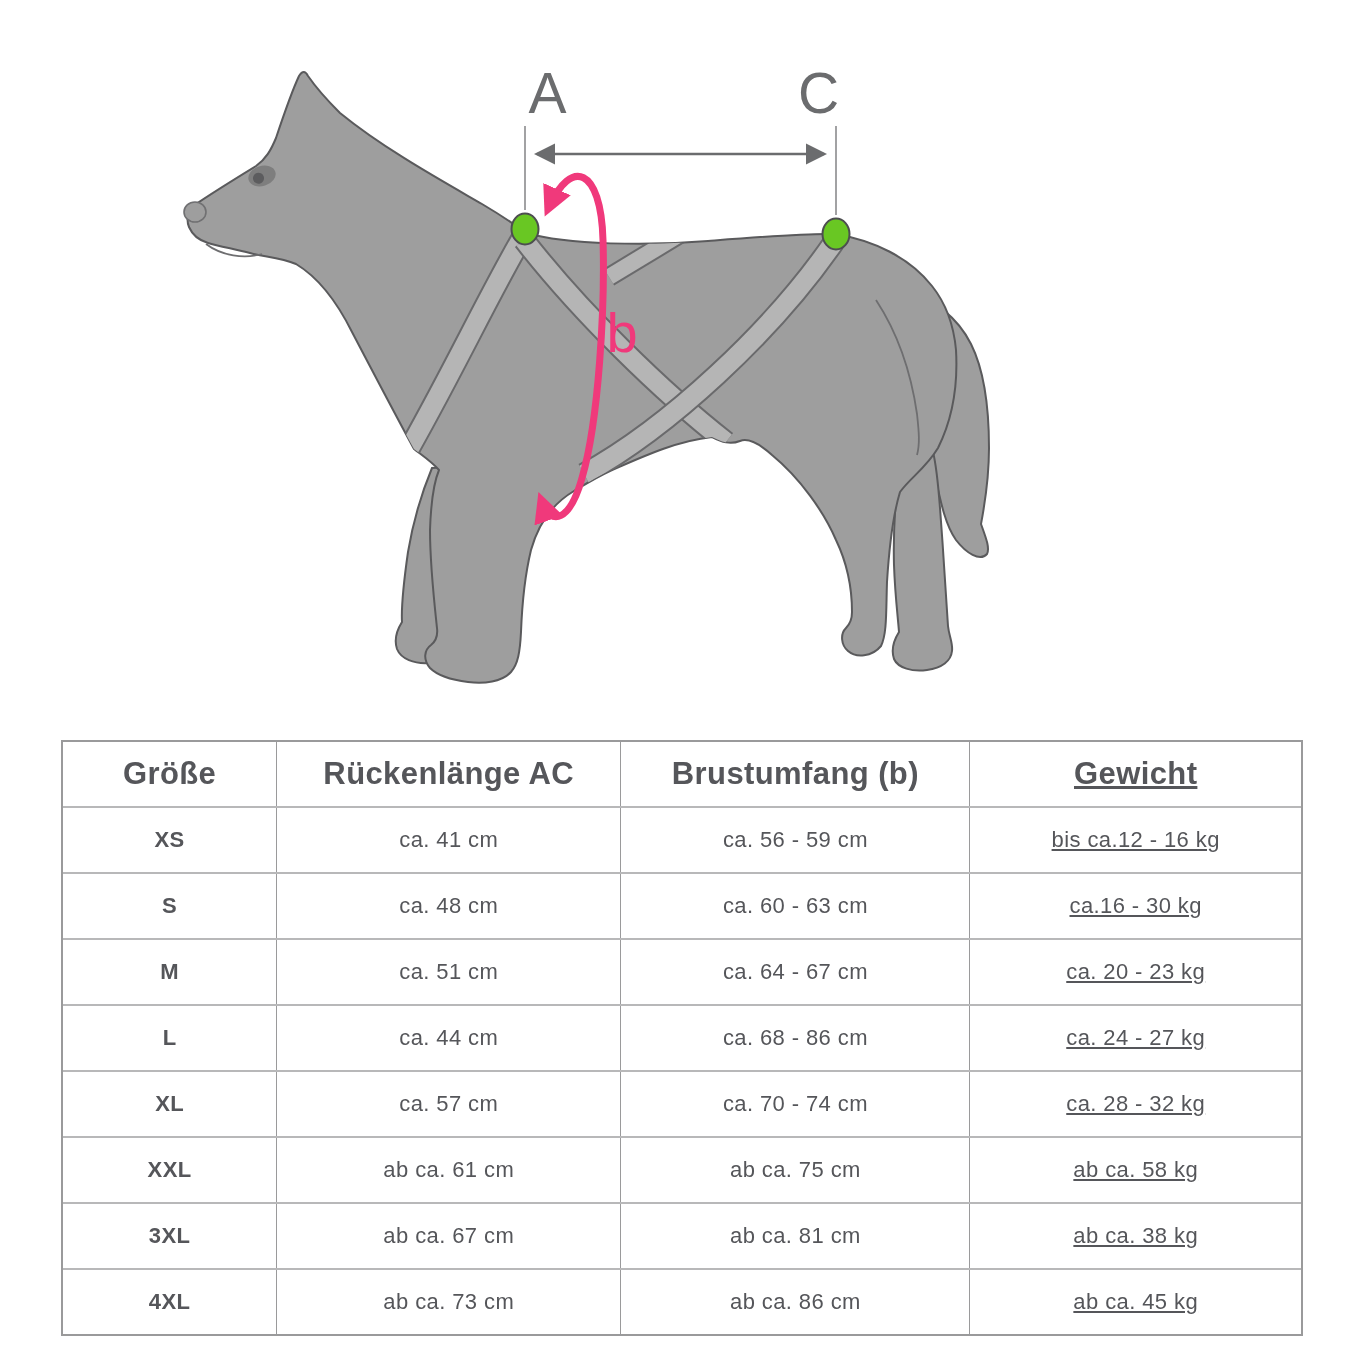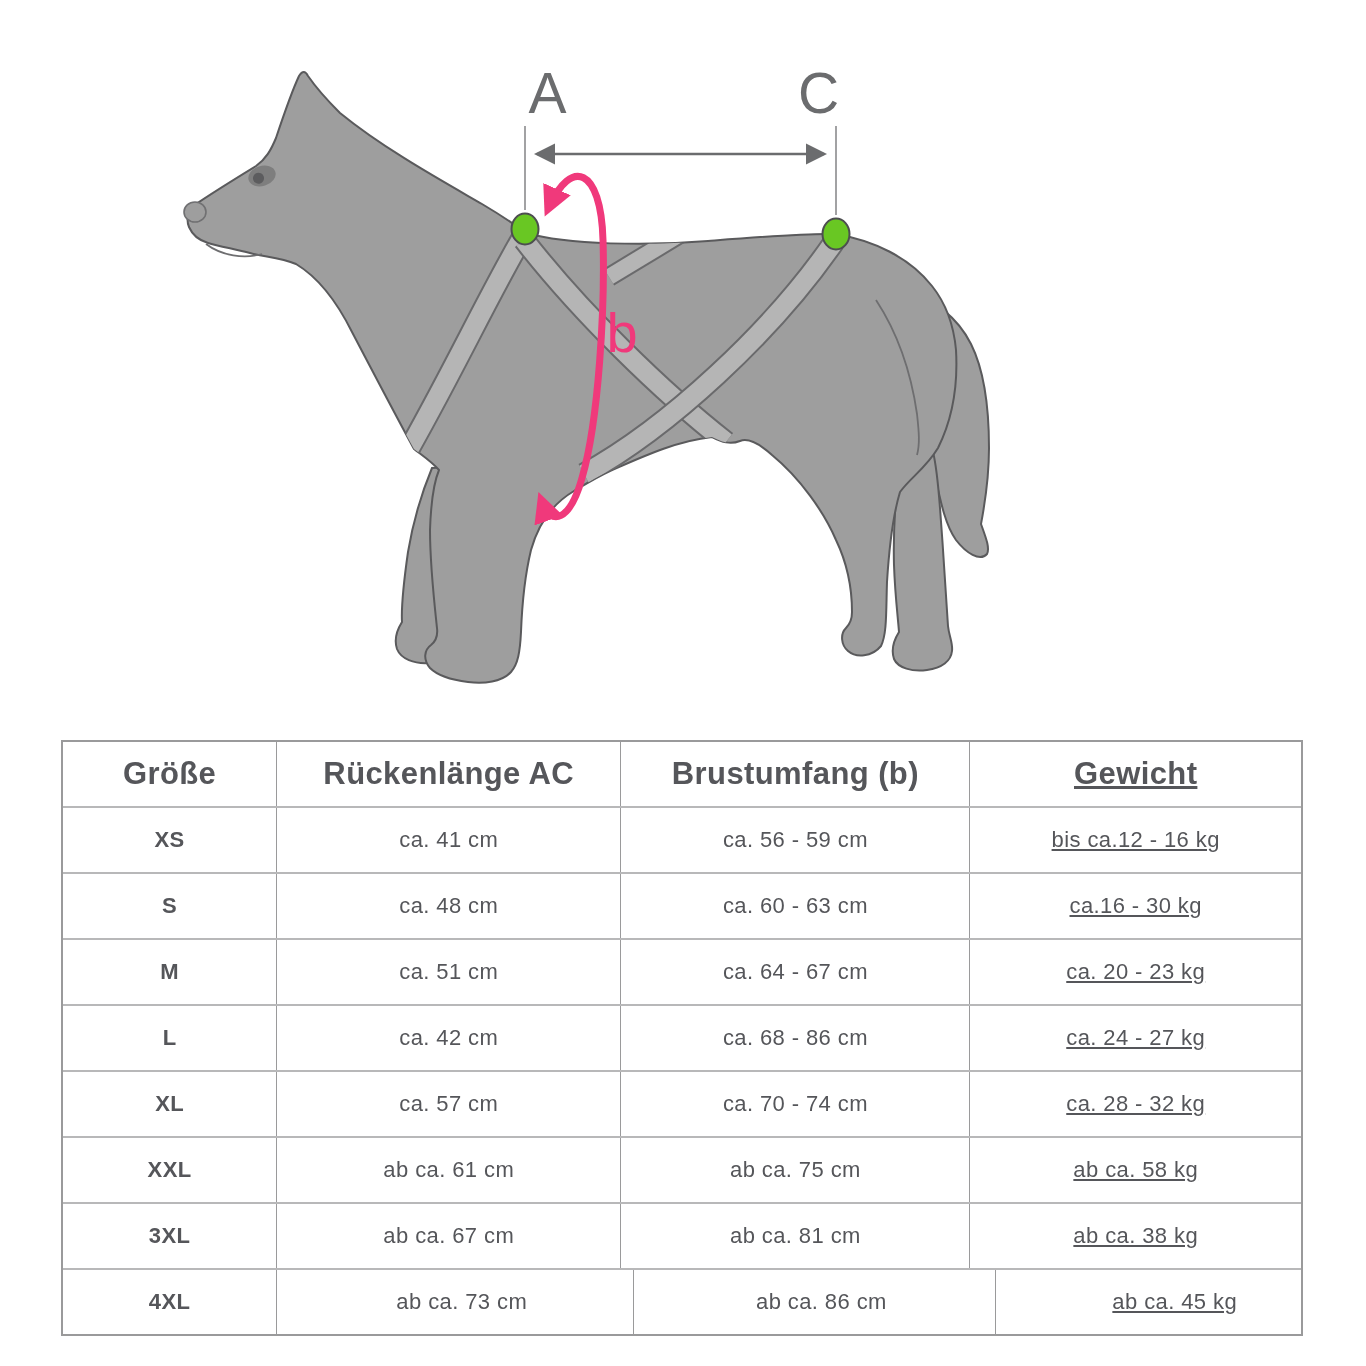--- a/index.html
+++ b/index.html
@@ -11,21 +11,21 @@
   .ac-label { font-size:57px; fill:#6b6c6e; letter-spacing:1px; }
   .b-label  { font-size:56px; }
   .size-table {
     position:absolute; left:61px; top:711px; width:1242px;
     border:2px solid #9a9a9b; box-sizing:border-box; background:#fff;margin-top:29px;
   }
   .trow {
     display:grid; grid-template-columns:17.3% 27.8% 28.2% 26.7%;
     height:64px; border-bottom:2px solid #b8b8b9;
   }
-  .tbody .trow:last-child { border-bottom:none;gap:13px; }
+  .tbody .trow:last-child { border-bottom:none; }
   .cell {
     display:flex; align-items:center; justify-content:center;
     border-right:1.5px solid #9a9a9b; color:#55565a; font-size:22px;
     letter-spacing:0.4px; white-space:nowrap; box-sizing:border-box;
   }
   .cell:last-child { border-right:none;text-decoration:underline; }
   .thead .cell { font-weight:bold; font-size:31px; }
   .size-col { font-weight:bold; }
 </style>
 </head>
@@ -136,21 +136,21 @@
           <div class="cell">ca.16 - 30 kg</div>
         </div>
         <div class="trow">
           <div class="cell size-col">M</div>
           <div class="cell">ca. 51 cm</div>
           <div class="cell">ca. 64 - 67 cm</div>
           <div class="cell">ca. 20 - 23 kg</div>
         </div>
         <div class="trow">
           <div class="cell size-col">L</div>
-          <div class="cell">ca. 42 cm</div>
+          <div class="cell">ca. 44 cm</div>
           <div class="cell">ca. 68 - 86 cm</div>
           <div class="cell">ca. 24 - 27 kg</div>
         </div>
         <div class="trow">
           <div class="cell size-col">XL</div>
           <div class="cell">ca. 57 cm</div>
           <div class="cell">ca. 70 - 74 cm</div>
           <div class="cell">ca. 28 - 32 kg</div>
         </div>
         <div class="trow">

